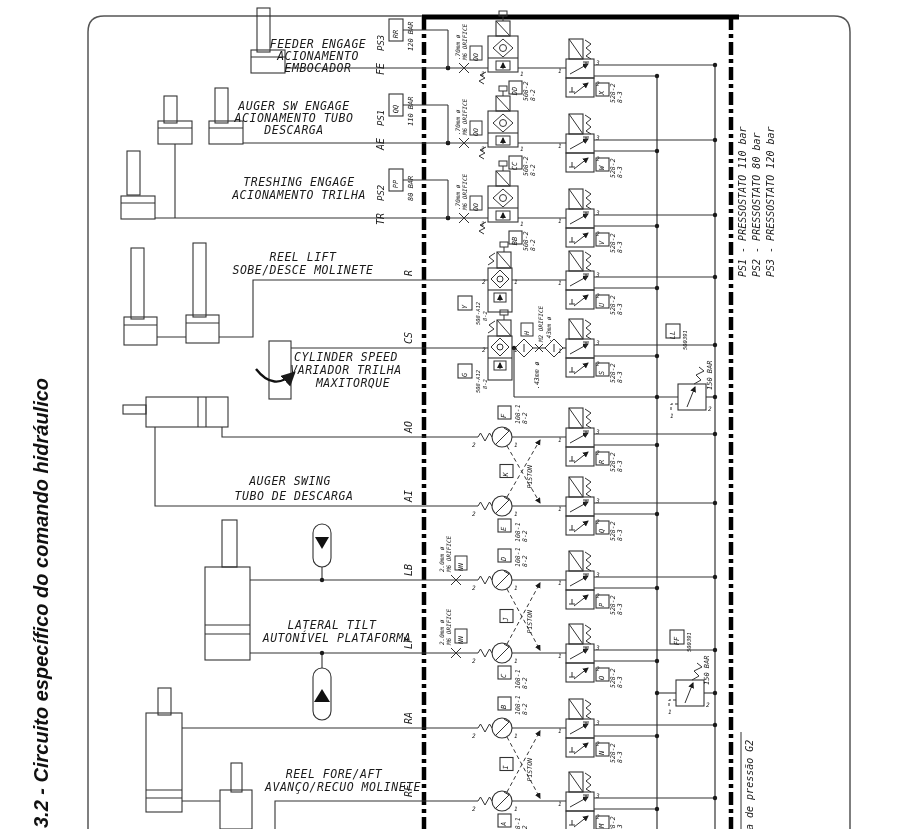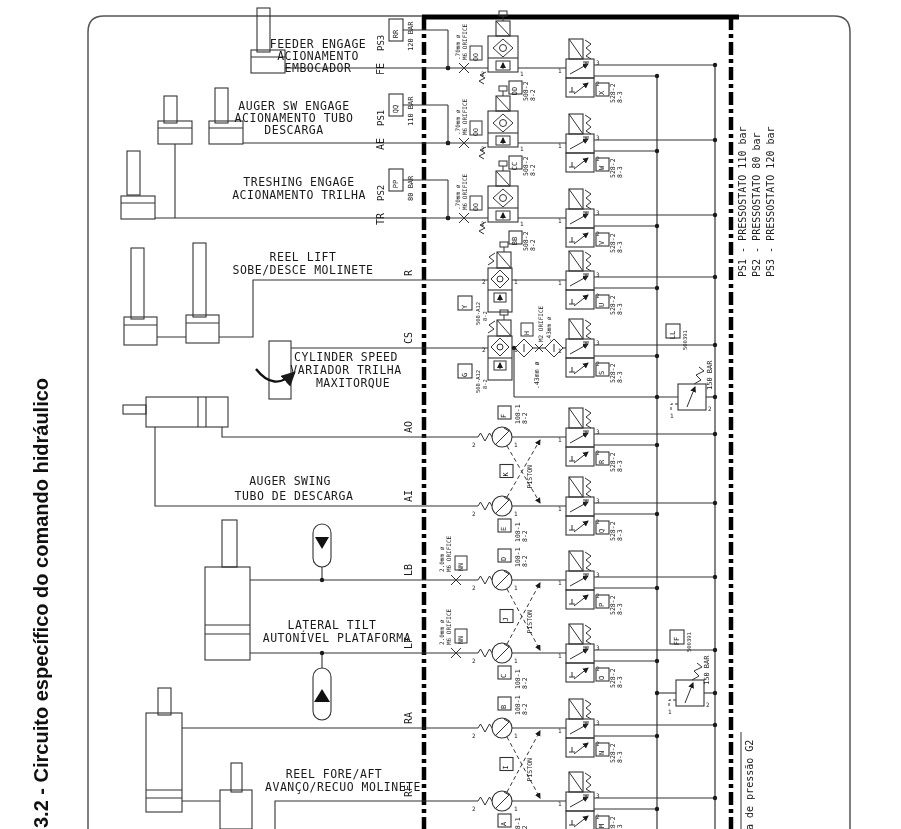--- a/index.html
+++ b/index.html
@@ -1,16 +1,16 @@
 <!DOCTYPE html>
 <html><head>
 <meta charset="utf-8">
 <style>
   html,body{margin:0;padding:0;background:#ffffff;}
-  .canvas{position:relative;width:901px;height:829px;background:#ffffff;overflow:hidden;}
+  .canvas{position:relative;width:901px;height:829px;background:#ffffff;overflow:hidden;font-style:italic;}
   svg{position:absolute;left:0;top:0;}
   text{fill:#1a1a1a;font-family:"DejaVu Sans Mono",monospace;}
   .fn{font-size:11.5px;letter-spacing:0.5px;}
   .title{font-family:"Liberation Sans",sans-serif;font-weight:bold;font-size:20px;fill:#111;}
   .legend{font-size:10px;}
 </style>
 </head>
 <body>
 
 <div class="canvas">

